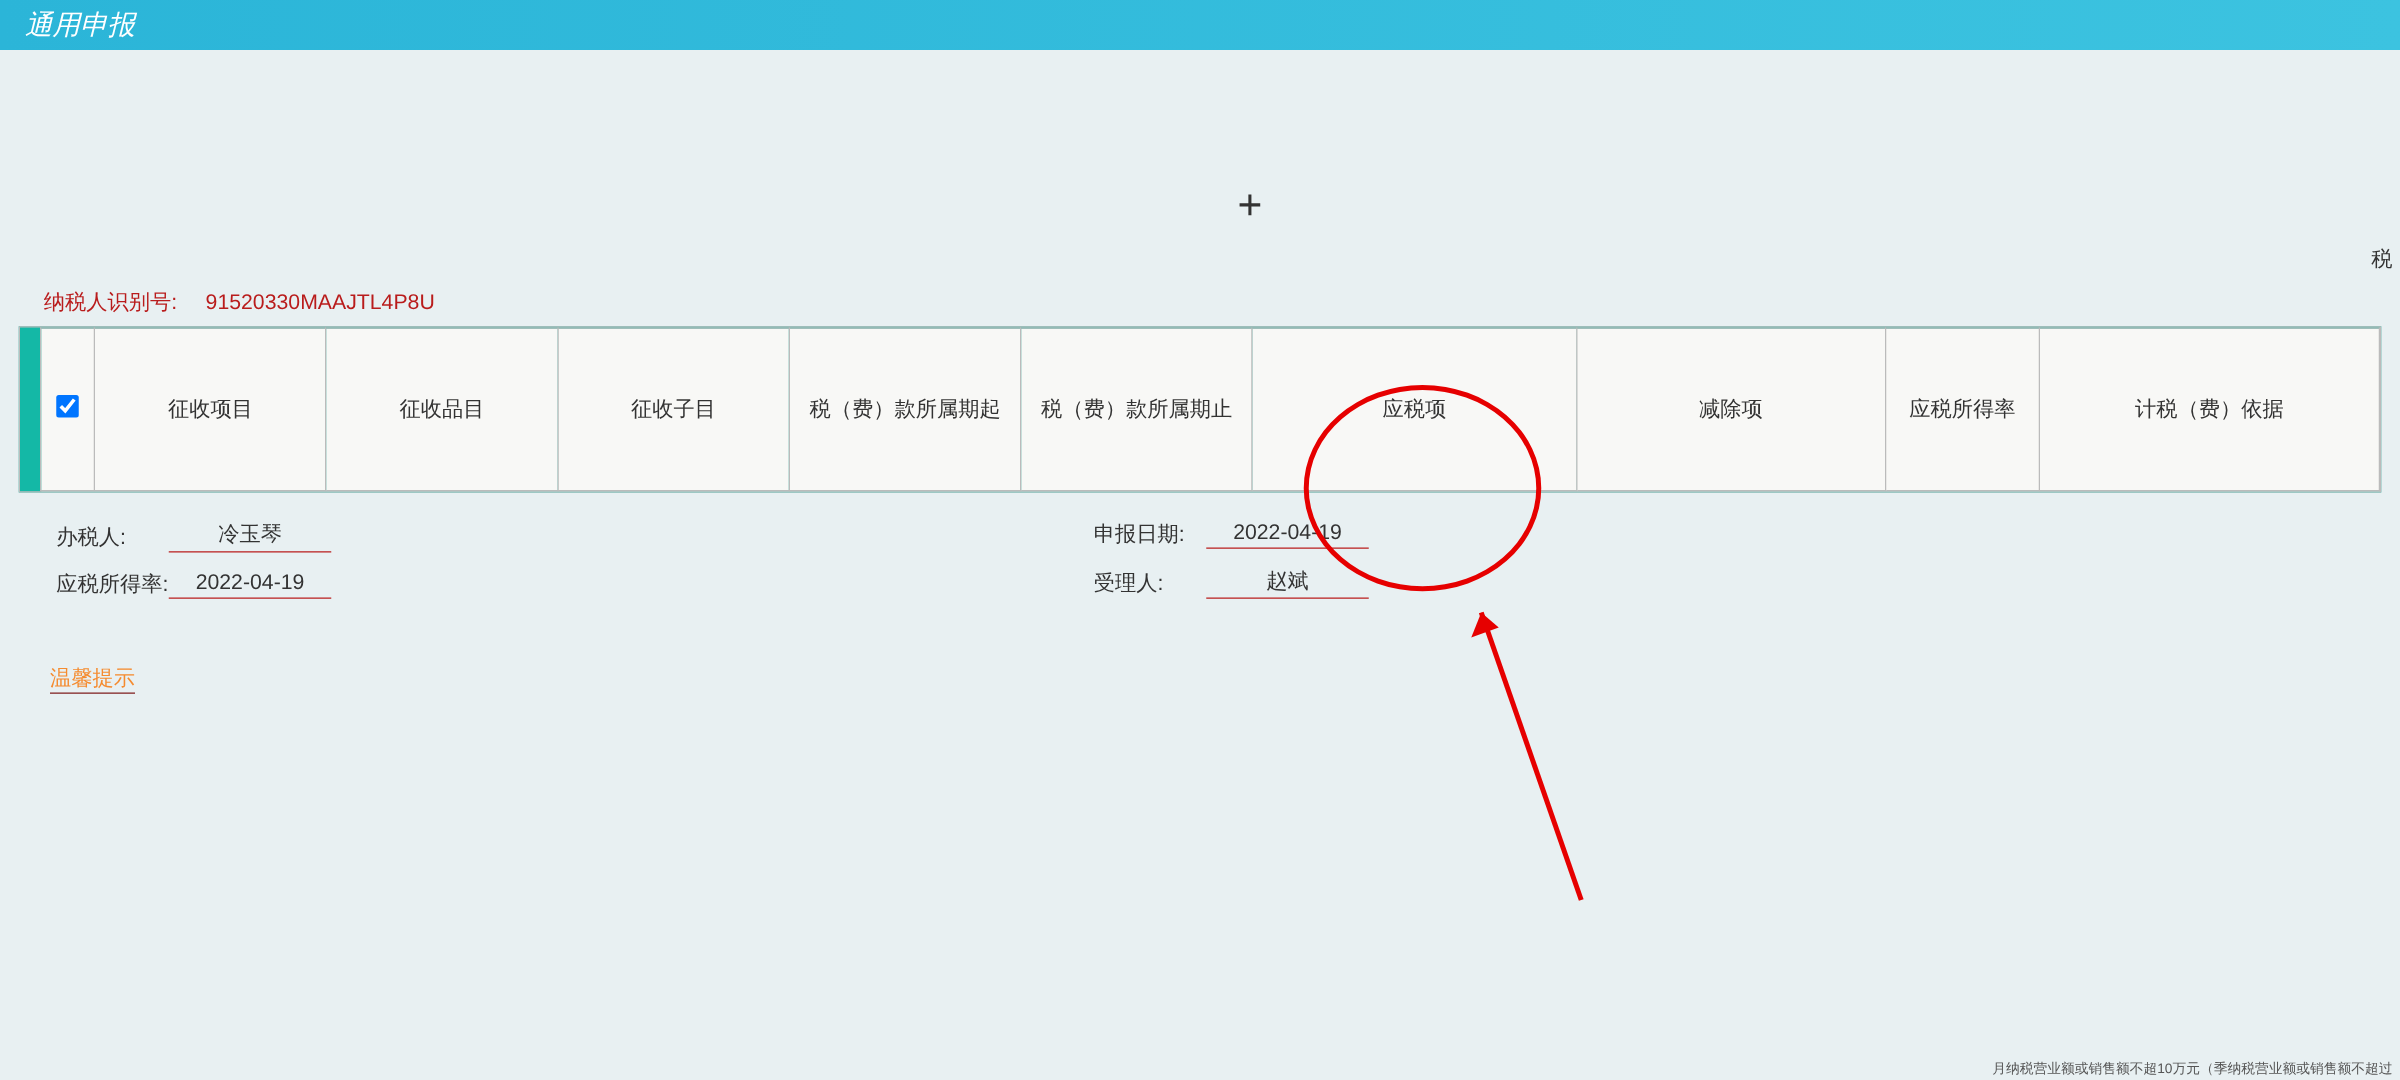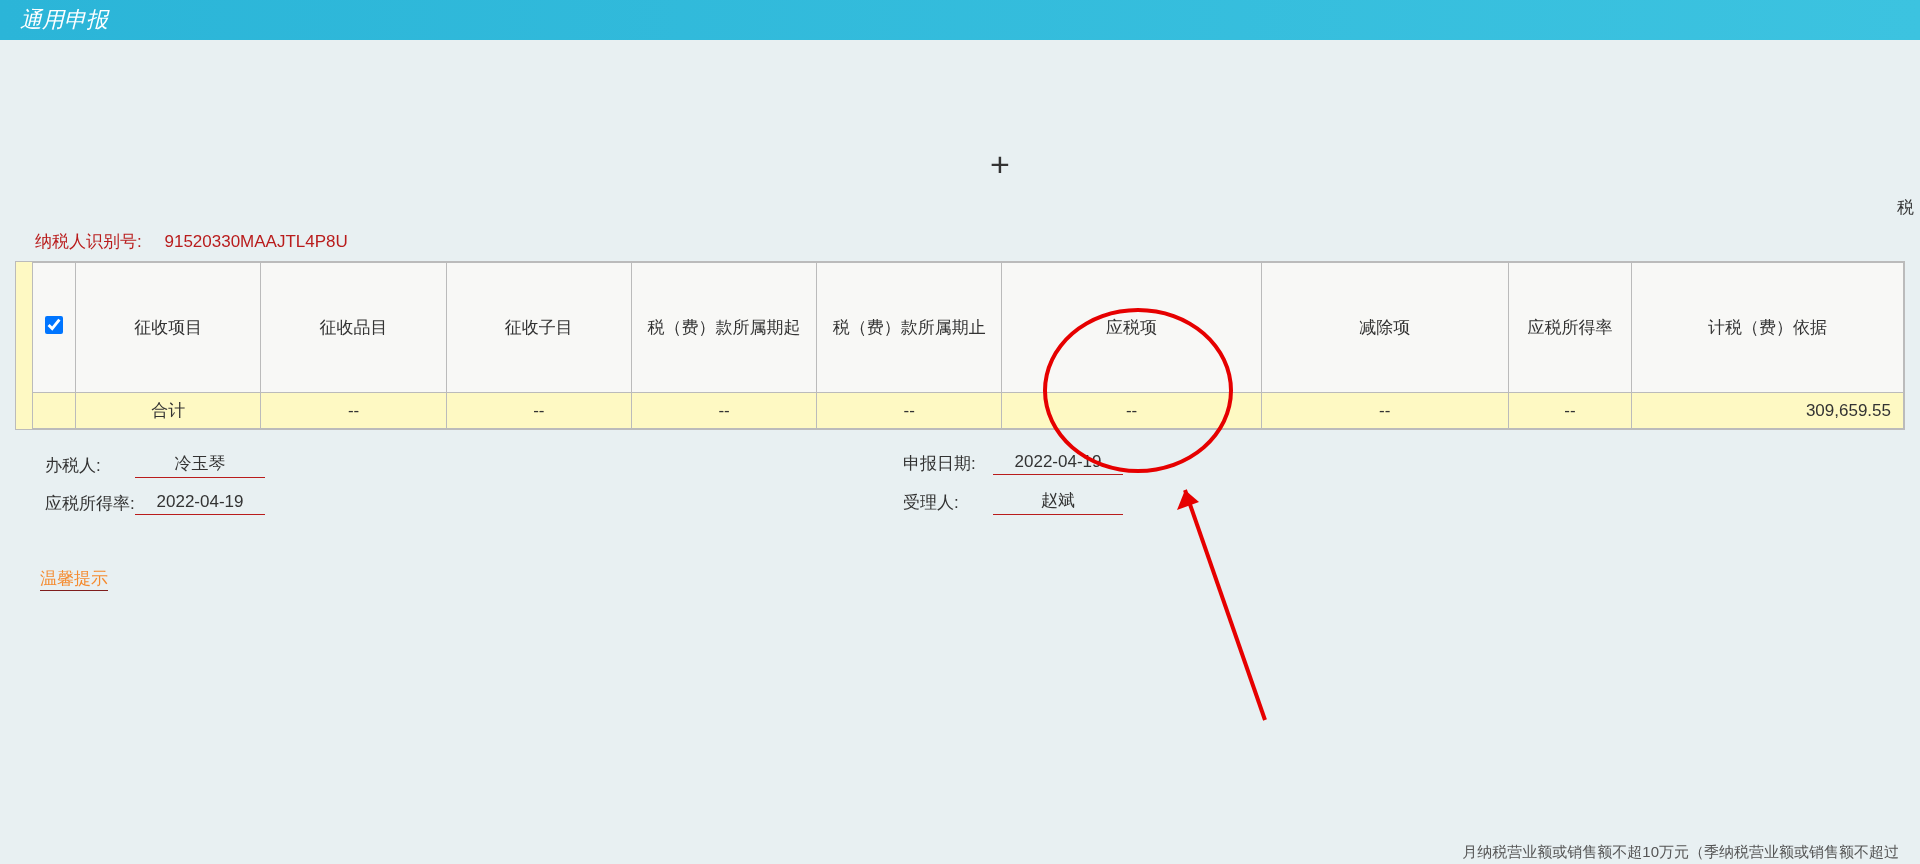--- a/index.html
+++ b/index.html
@@ -42,21 +42,21 @@
       font-weight: 500;
     }
     .right-partial {
       position: absolute;
       right: 6px;
       top: 196px;
       font-size: 17px;
       color: #333;
     }
     .table-wrapper {
-      background: #fef9c3;
+      background: #14b8a6;
       border: 1px solid #bbb;
       padding-left: 16px;
     }
     table {
       width: 100%;
       border-collapse: collapse;
       table-layout: fixed;
     }
     th, td {
       border: 1px solid #bbb;
@@ -97,21 +97,20 @@
       padding-left: 10px;
     }
     .input-cell {
       background: #d9f0d9;
     }
     .footer-fields {
       display: flex;
       margin-top: 22px;
       font-size: 17px;
       color: #333;
-      gap: 28px;
     }
     .footer-left {
       flex: 0 0 830px;
       padding-left: 30px;
     }
     .footer-right {
       flex: 1;
       padding-left: 30px;
     }
     .field-row {
@@ -132,22 +131,22 @@
       color: #f58b2f;
       font-size: 17px;
       margin-top: 38px;
       margin-left: 25px;
       border-bottom: 1px solid #7f1d1d;
       display: inline-block;
     }
     .bottom-partial {
       position: absolute;
       bottom: 2px;
-      right: 21px;
-      font-size: 15px;
+      right: 6px;
+      font-size: 11px;
       color: #555;
       white-space: nowrap;
     }
     
     .annotation-circle {
       position: absolute;
       border: 4px solid #e60000;
       border-radius: 50%;
       width: 190px;
       height: 165px;
@@ -211,32 +210,20 @@
           <th>征收子目</th>
           <th>税（费）款所属期起</th>
           <th>税（费）款所属期止</th>
           <th>应税项</th>
           <th>减除项</th>
           <th>应税所得率</th>
           <th>计税（费）依据</th>
         </tr>
       </thead>
       <tbody>
-        <tr>
-          <td></td>
-          <td>合计</td>
-          <td>--</td>
-          <td>--</td>
-          <td>--</td>
-          <td>--</td>
-          <td>--</td>
-          <td>--</td>
-          <td>--</td>
-          <td class="right-val">309,659.55</td>
-        </tr>
       </tbody>
     </table>
   </div>
 
   <div class="footer-fields">
     <div class="footer-left">
       <div class="field-row">
         <span class="field-label">办税人:</span>
         <span class="field-value">冷玉琴</span>
       </div>

